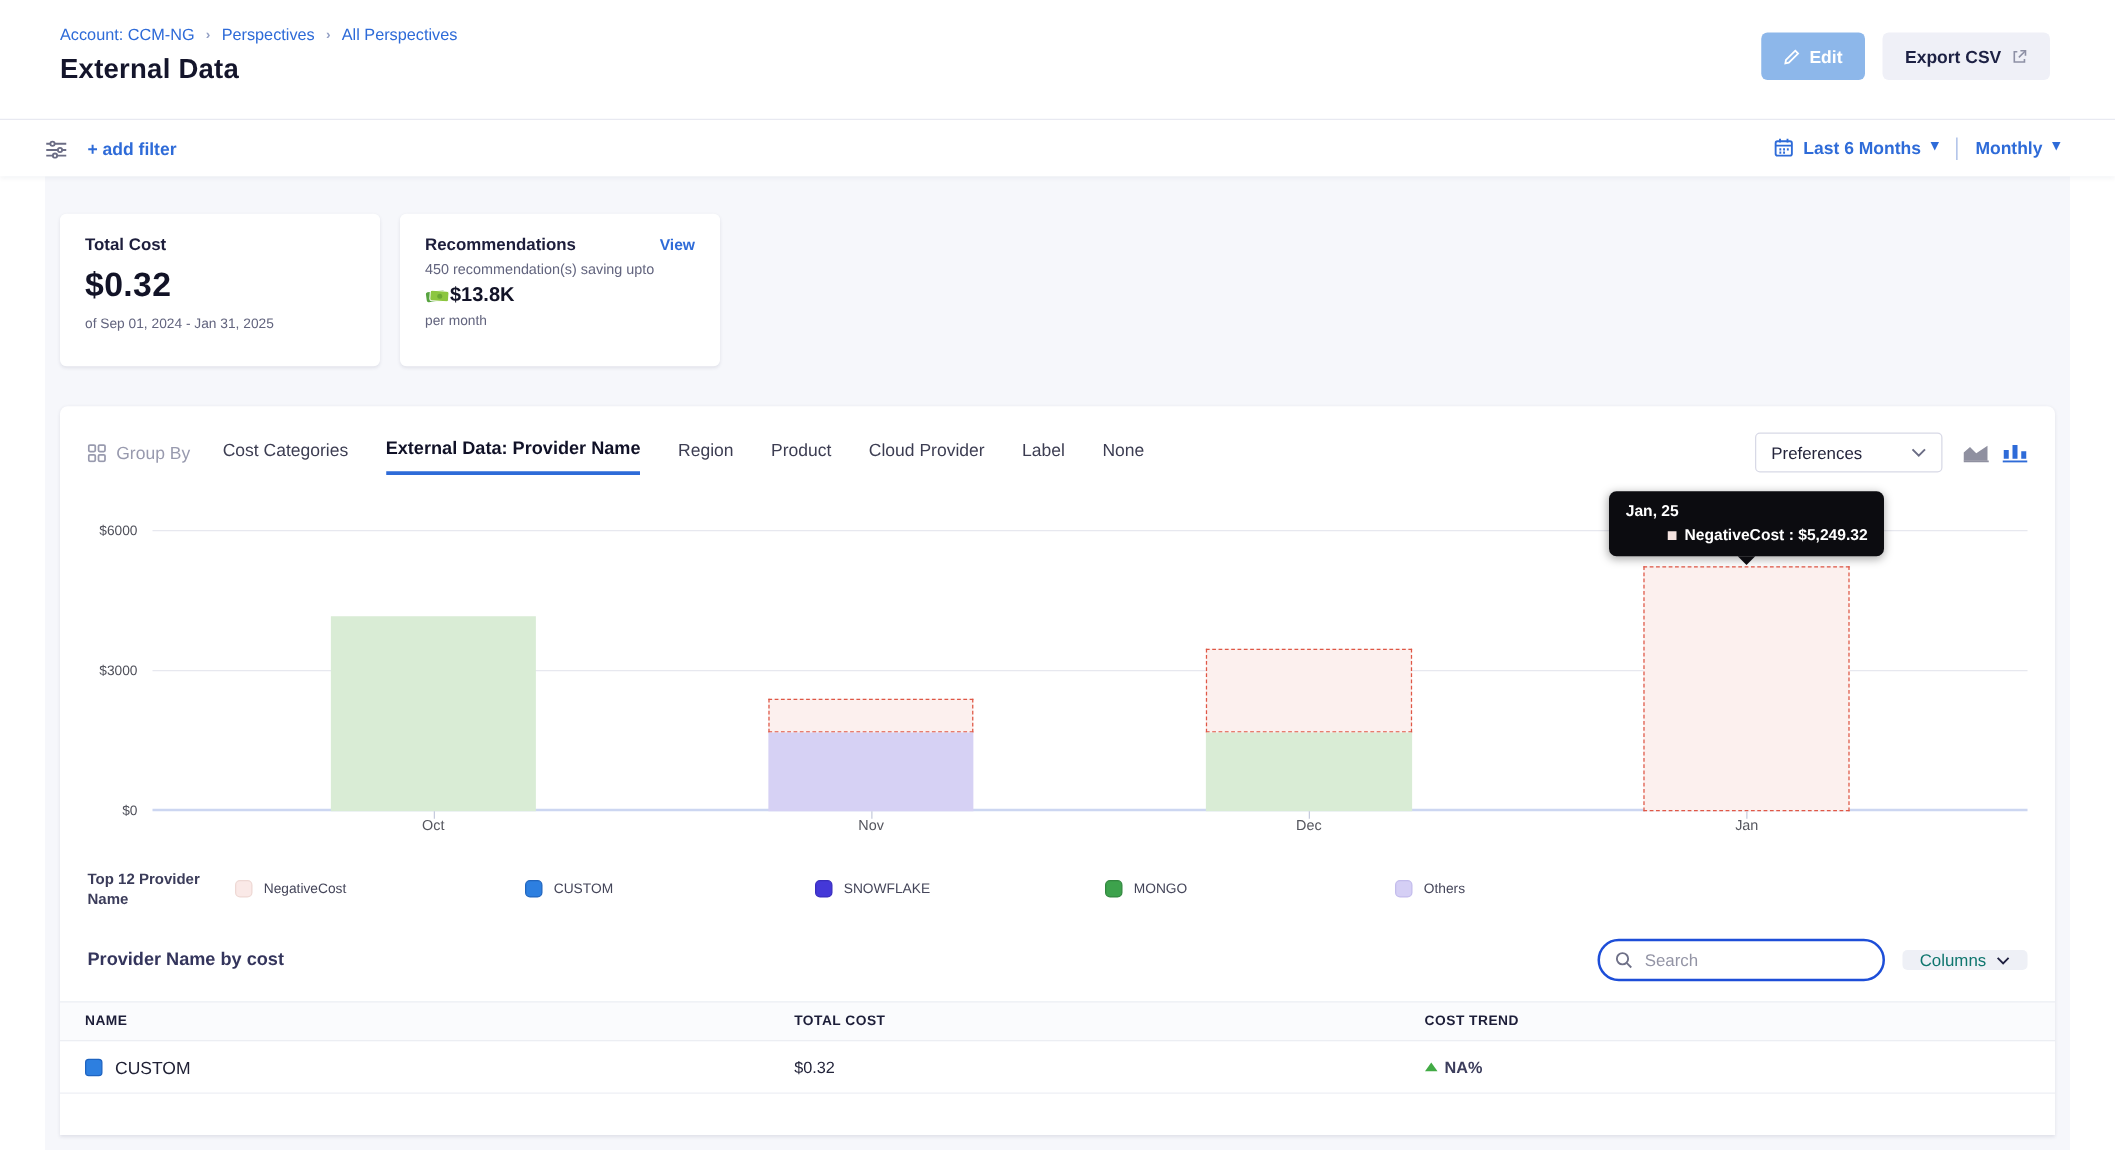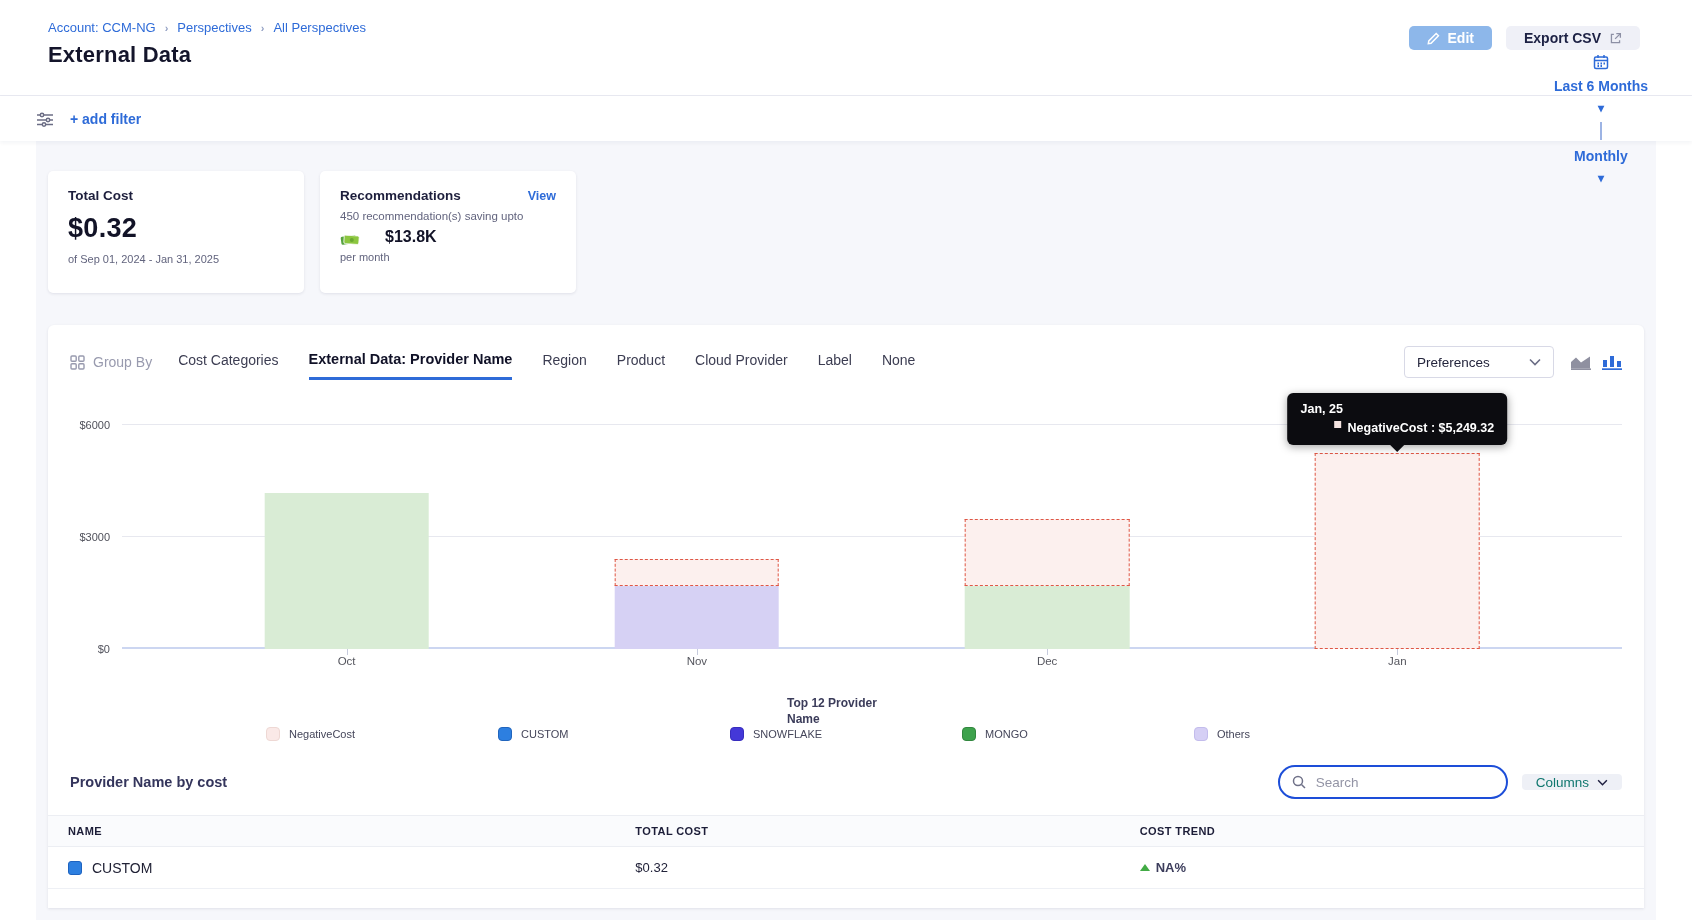--- a/index.html
+++ b/index.html
@@ -12,45 +12,45 @@
   }
   .page { position:relative; width:1692px; height:920px; }
 
   
   .header { height:96px; background:#fff; padding:20px 0 0 48px; position:relative; border-bottom:1px solid #e8e9f1; }
   .breadcrumb { display:flex; align-items:center; gap:9px; font-size:13px; color:#2e6bd8; }
   .breadcrumb .crumb { cursor:pointer; }
   .breadcrumb .sep { color:#93a0c4; font-size:11px; font-weight:bold; }
   .page-title { font-size:22px; font-weight:bold; color:#14152b; margin-top:7px; letter-spacing:.2px; }
   .header-actions { position:absolute; top:26px; right:52px; display:flex; gap:14px; }
-  .btn { display:flex; align-items:center; gap:8px; height:24px; border:none; border-radius:5px; font-family:inherit; font-size:14px; font-weight:bold; padding:0 18px; cursor:pointer; }
+  .btn { display:flex; align-items:center; gap:8px; height:38px; border:none; border-radius:5px; font-family:inherit; font-size:14px; font-weight:bold; padding:0 18px; cursor:pointer; }
   .btn-edit { background:#8db7ea; color:#ffffff; }
   .btn-export { background:#eff0f7; color:#1d2144; }
   .btn-export svg { opacity:.65; }
 
   
   .toolbar { height:45px; background:#fff; display:flex; align-items:center; padding:0 44px 0 36px; position:relative; z-index:2; box-shadow:0 2px 4px rgba(25,30,70,.05); }
   .filter-icon { margin-right:16px; display:flex; align-items:center; }
   .add-filter { color:#2e6bd8; font-size:14px; font-weight:bold; cursor:pointer; }
-  .toolbar-right { margin-left:auto; display:flex; align-items:center; gap:8px; color:#2e6bd8; font-size:14px; font-weight:bold;flex-direction:column; }
+  .toolbar-right { margin-left:auto; display:flex; align-items:flex-start; gap:8px; color:#2e6bd8; font-size:14px; font-weight:bold; }
   .caret { font-size:12px; color:#2e6bd8; line-height:1; }
   .tb-divider { width:1.5px; height:18px; background:#9db4e4; margin:0 6px; }
 
   
   .content { background:#f6f7fb; height:779px; margin:0 36px; padding:30px 12px 0; position:relative; }
 
   .cards-row { display:flex; gap:16px; }
   .card { background:#fff; border-radius:5px; box-shadow:0 1px 3px rgba(25,30,70,.10); width:256px; height:122px; padding:17px 20px; }
   .card-title-row { display:flex; align-items:baseline; justify-content:space-between; }
   .card-title { font-size:13.5px; font-weight:bold; color:#1d1e3c; }
   .view-link { font-size:12.5px; font-weight:bold; color:#2e6bd8; cursor:pointer; }
   .cost-value { font-size:27px; font-weight:bold; color:#121327; margin-top:10px; letter-spacing:.3px; }
   .cost-period { font-size:11px; color:#62647e; margin-top:9px; }
   .rec-sub { font-size:11.5px; color:#62647e; margin-top:7px; }
-  .rec-savings { display:flex; align-items:flex-end; gap:25px; margin-top:6px; }
+  .rec-savings { display:flex; align-items:flex-start; gap:0; margin-top:6px; }
   .rec-amount { font-size:16px; font-weight:bold; color:#121327; }
   .rec-per { font-size:11px; color:#62647e; margin-top:5px; }
 
   
   .main-card { margin-top:32px; background:#fff; border-radius:6px 6px 0 0; box-shadow:0 1px 3px rgba(25,30,70,.10); height:583px; padding:20px 22px 0; position:relative; }
 
   .groupby-row { display:flex; align-items:center; height:34px; }
   .groupby-label { display:flex; align-items:center; gap:8px; color:#989aae; font-size:14px; margin-right:26px; }
   .tabs { display:flex; align-items:center; gap:30px; }
   .tab { font-size:14px; color:#3c3d52; cursor:pointer; padding:6px 0 10px; white-space:nowrap; }
@@ -69,25 +69,25 @@
   .slots { position:absolute; left:3.3%; right:3.3%; top:0; bottom:0; display:flex; }
   .slot { flex:1; position:relative; }
   .bar-stack { position:absolute; bottom:0; left:50%; transform:translateX(-50%); width:47%; display:flex; flex-direction:column-reverse; }
   .seg { width:100%; }
   .seg.dashed { border:1.5px dashed #df5746; background:#fcf0ee; }
   .tick { position:absolute; top:260px; left:50%; width:1px; height:6px; background:#c6cbdd; }
   .xlabel { position:absolute; top:266px; left:50%; transform:translateX(-50%); font-size:11.5px; color:#55565e; }
 
   .tooltip { position:absolute; left:50%; transform:translateX(-50%); background:#0c0c10; color:#fff; border-radius:6px; padding:9px 13px 10px; font-size:12.5px; font-weight:bold; white-space:nowrap; z-index:5; box-shadow:0 2px 8px rgba(0,0,0,.35); }
   .tooltip:after { content:""; position:absolute; top:100%; left:50%; transform:translateX(-50%); border:7px solid transparent; border-top-color:#0c0c10; }
-  .tooltip .tt-line2 { margin-top:5px; display:flex; gap:6px;padding-left:34px; }
+  .tooltip .tt-line2 { margin-top:5px; display:flex; align-items:center; gap:6px;padding-left:34px; }
   .tt-swatch { width:7px; height:7px; background:#f5e4e1; display:inline-block; }
 
   
-  .legend-row { display:flex; align-items:center; margin-top:24px;flex-direction:column; }
+  .legend-row { display:flex; align-items:center; margin-top:24px; }
   .legend-title { width:118px; font-size:12px; font-weight:bold; color:#3b3c5a; line-height:1.35; }
   .legend-items { flex:1; display:flex; }
   .legend-item { width:232px; display:flex; align-items:center; gap:9px; cursor:pointer; }
   .swatch { width:14px; height:14px; border-radius:4px; border:1px solid rgba(20,20,60,.10); }
   .legend-label { font-size:11px; color:#45465a; }
 
   
   .table-head-row { display:flex; align-items:center; margin-top:24px; }
   .table-title { font-size:14.5px; font-weight:bold; color:#34355c; }
   .table-controls { margin-left:auto; display:flex; align-items:center; gap:14px; }

